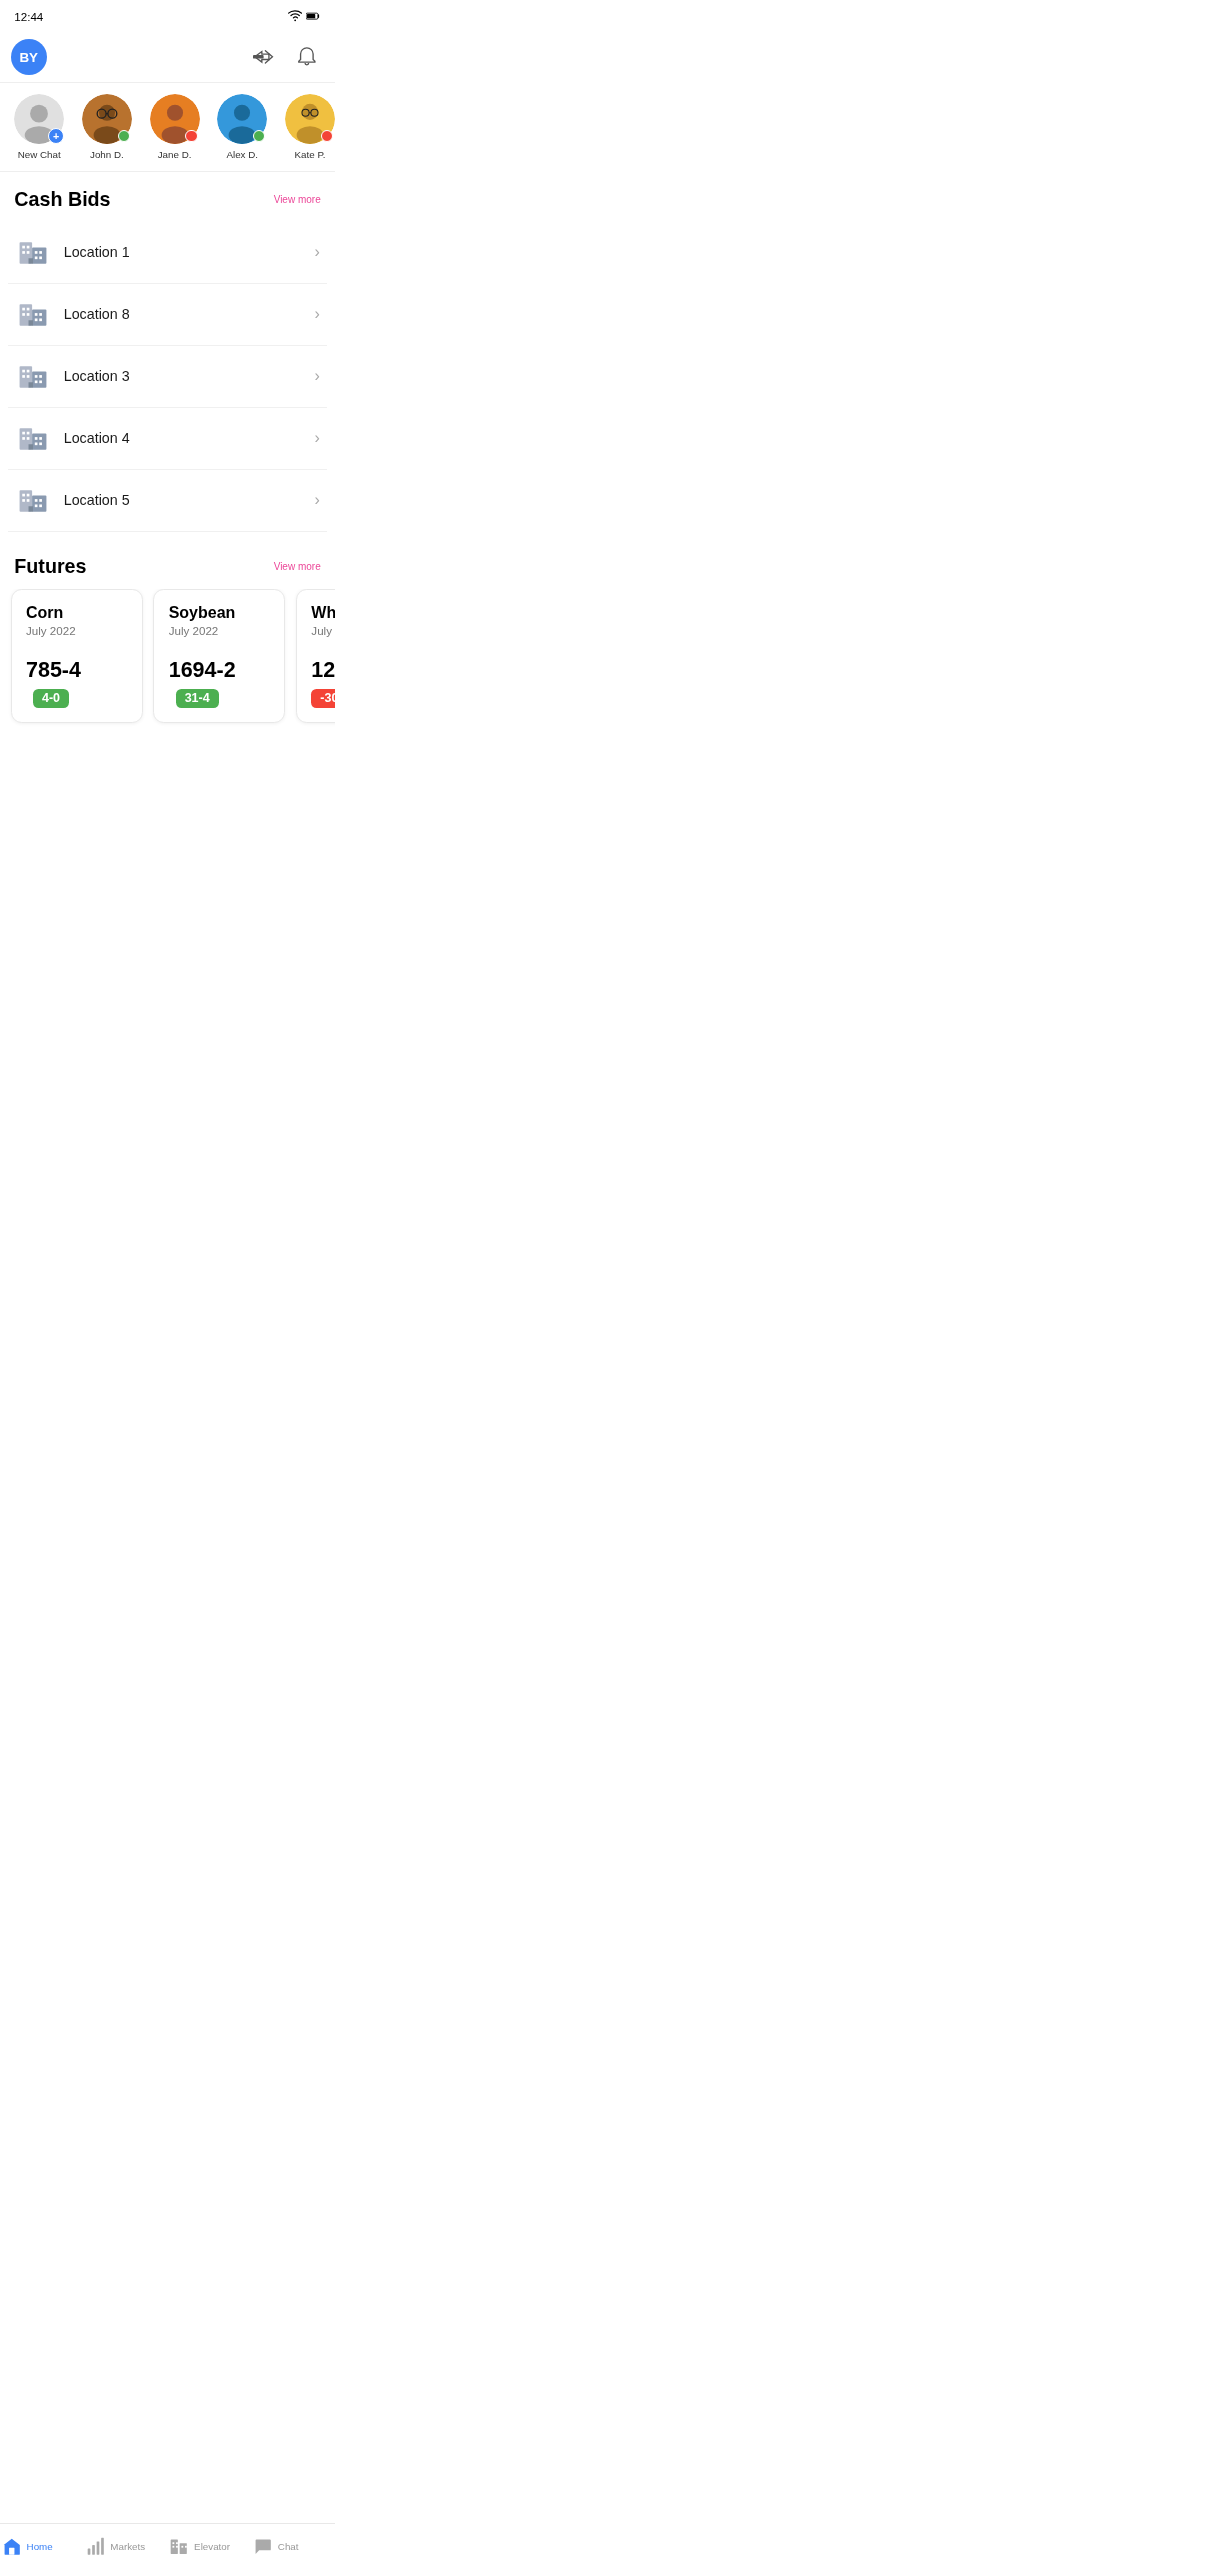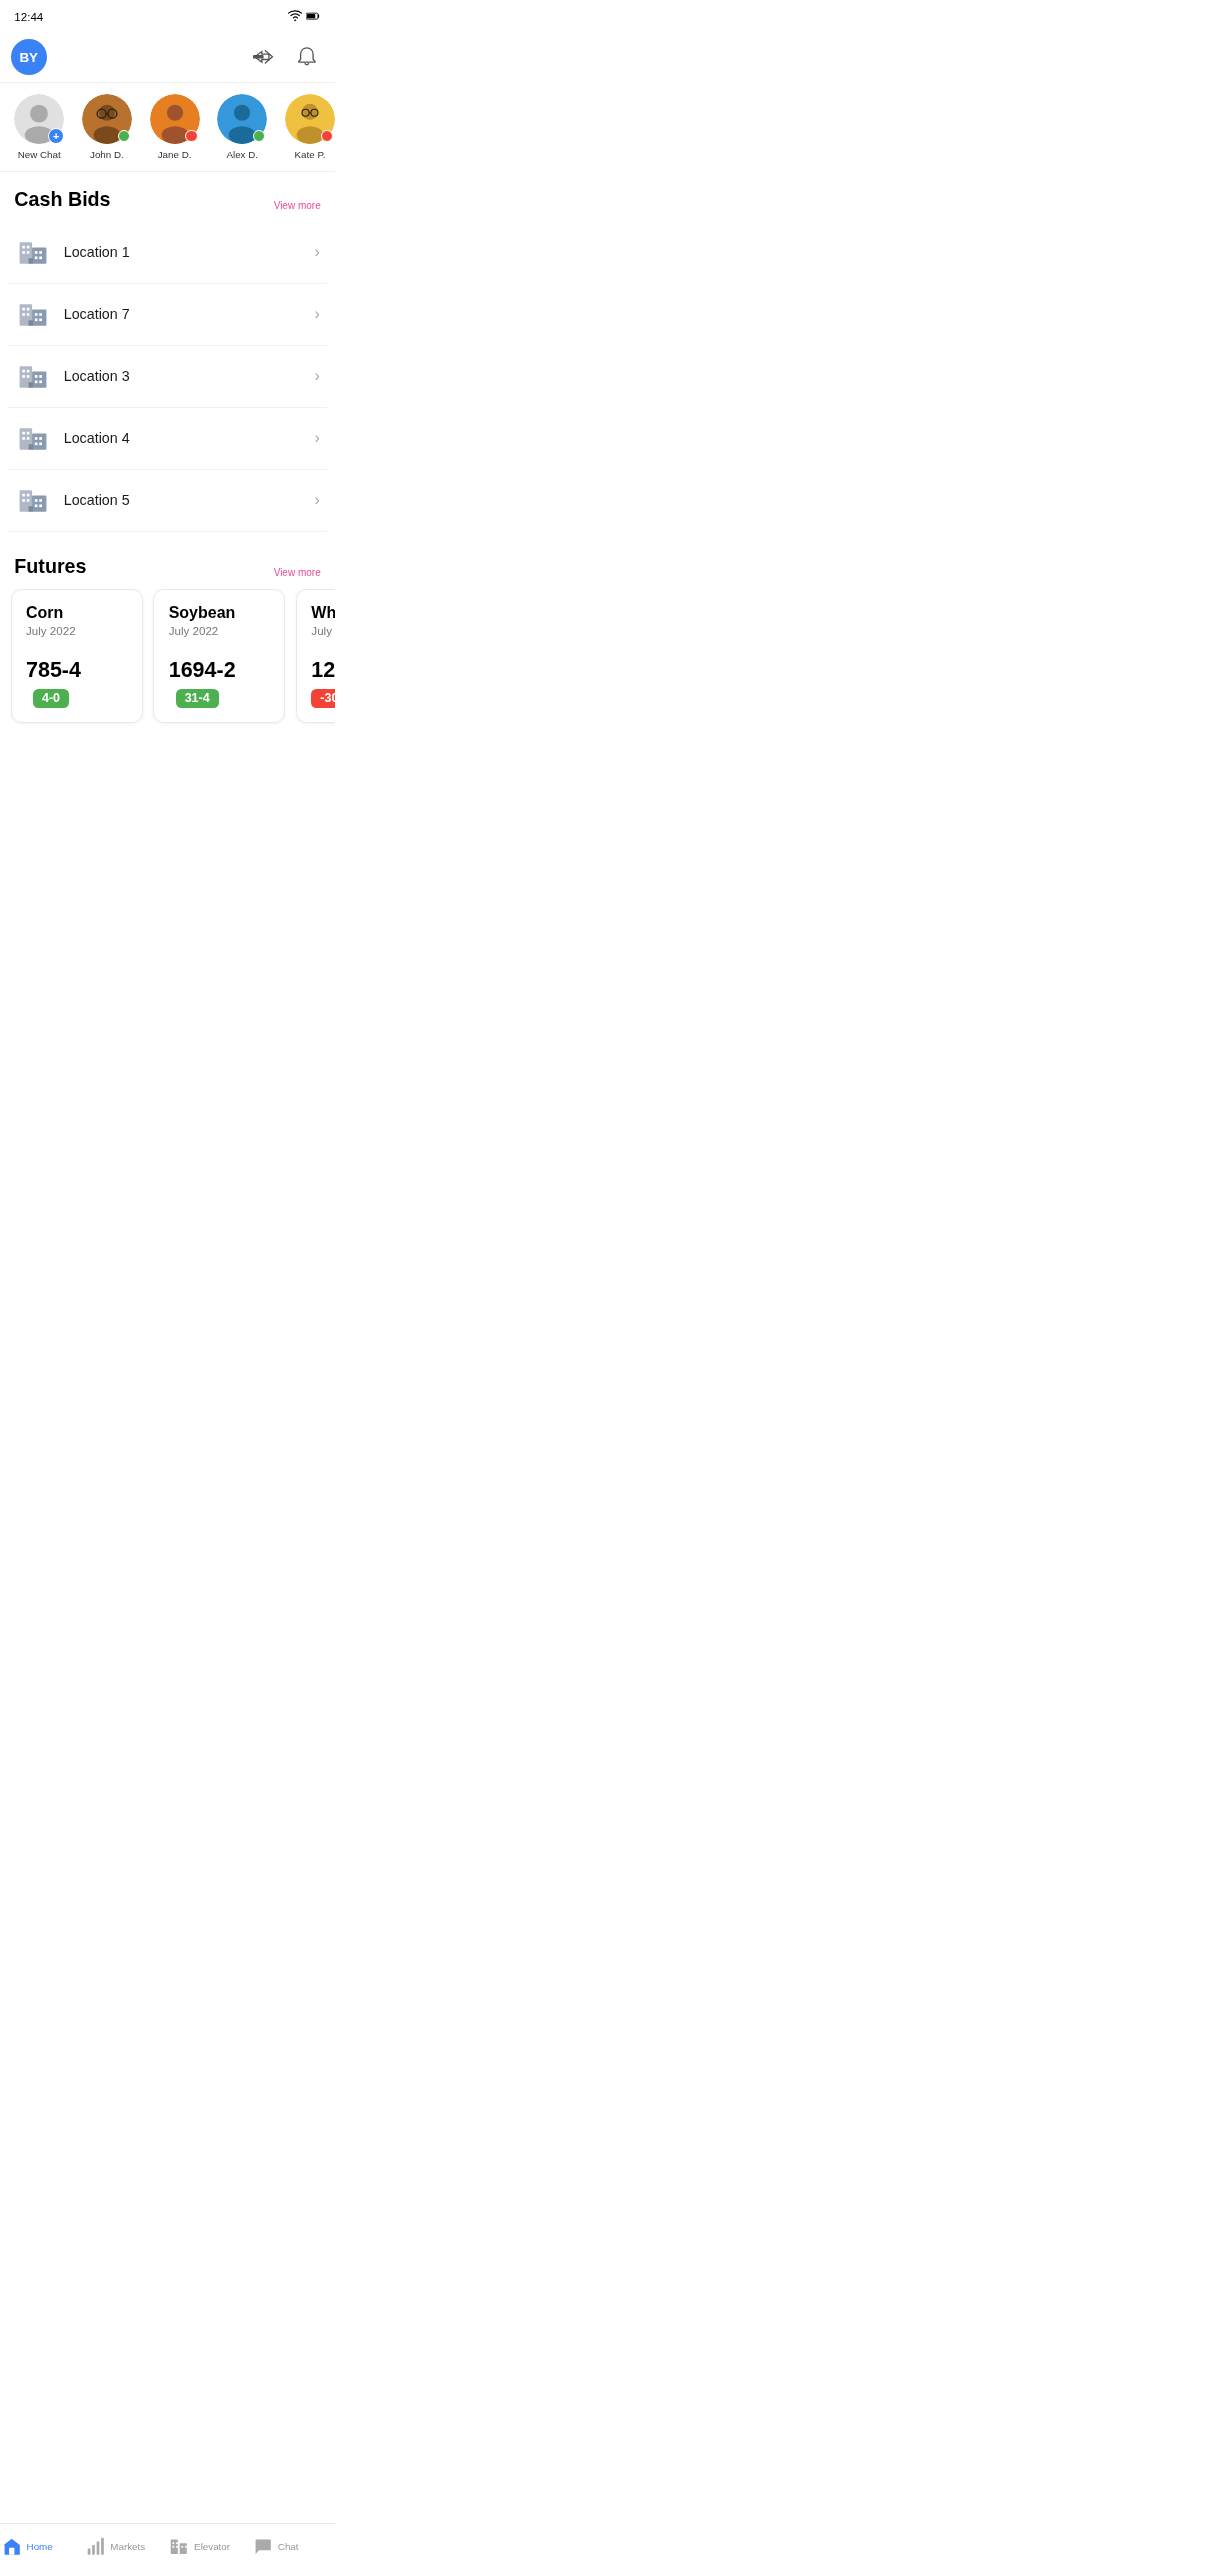--- a/index.html
+++ b/index.html
@@ -133,21 +133,21 @@
       font-size: 9.8px;
       color: #333;
       text-align: center;
       white-space: nowrap;
     }
 
     
     .section-header {
       display: flex;
       justify-content: space-between;
-      align-items: flex-end;
+      align-items: center;
       padding: 16px 14.3px 10.7px;
     }
     .section-title {
       font-size: 19.7px;
       font-weight: 700;
       color: #000;
     }
     .view-more-link {
       font-size: 10px;
       color: #ec4899;
@@ -434,21 +434,21 @@
         <rect x="12" y="12" width="3" height="3" fill="#fff"></rect>
         <rect x="7" y="18" width="3" height="3" fill="#fff"></rect>
         <rect x="12" y="18" width="3" height="3" fill="#fff"></rect>
         <rect x="21" y="18" width="3" height="3" fill="#fff"></rect>
         <rect x="26" y="18" width="3" height="3" fill="#fff"></rect>
         <rect x="21" y="24" width="3" height="3" fill="#fff"></rect>
         <rect x="26" y="24" width="3" height="3" fill="#fff"></rect>
         <rect x="14" y="26" width="5" height="6" fill="#7a8898"></rect>
       </svg>
     </div>
-    <span class="location-name">Location 7</span>
+    <span class="location-name">Location 8</span>
     <span class="chevron-right">›</span>
   </div>
 
   <div class="location-item">
     <div class="location-icon">
       <svg class="building-icon-svg" viewBox="0 0 38 38" fill="none">
         <rect x="4" y="8" width="14" height="24" rx="1" fill="#b0b8c8"></rect>
         <rect x="18" y="14" width="16" height="18" rx="1" fill="#8a9ab0"></rect>
         <rect x="7" y="12" width="3" height="3" fill="#fff"></rect>
         <rect x="12" y="12" width="3" height="3" fill="#fff"></rect>

